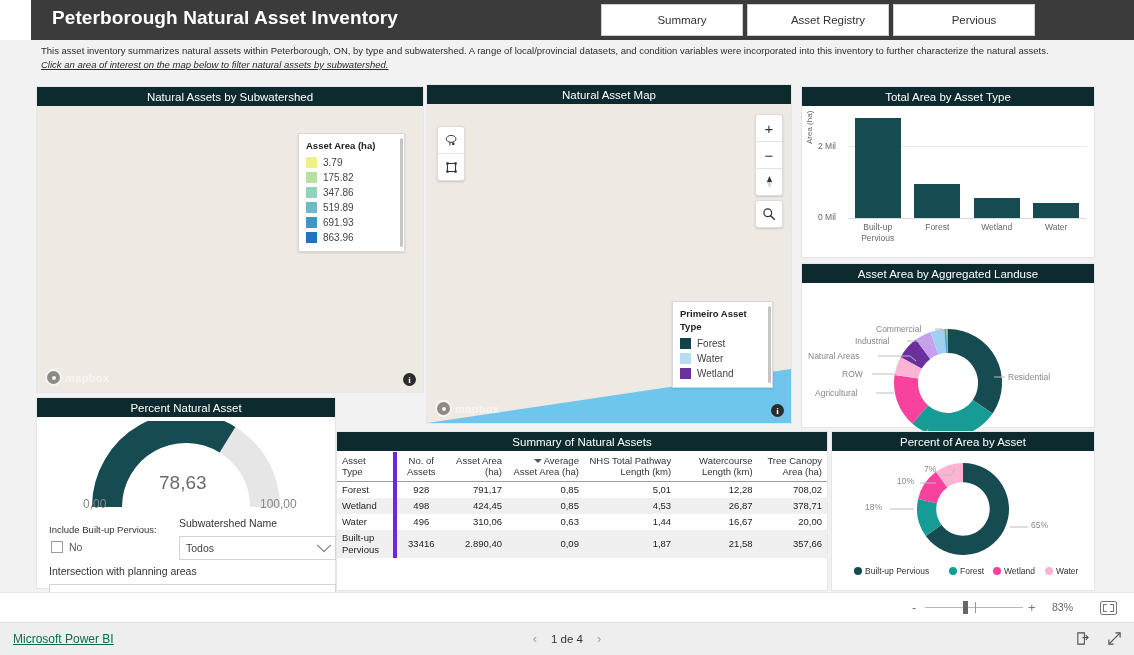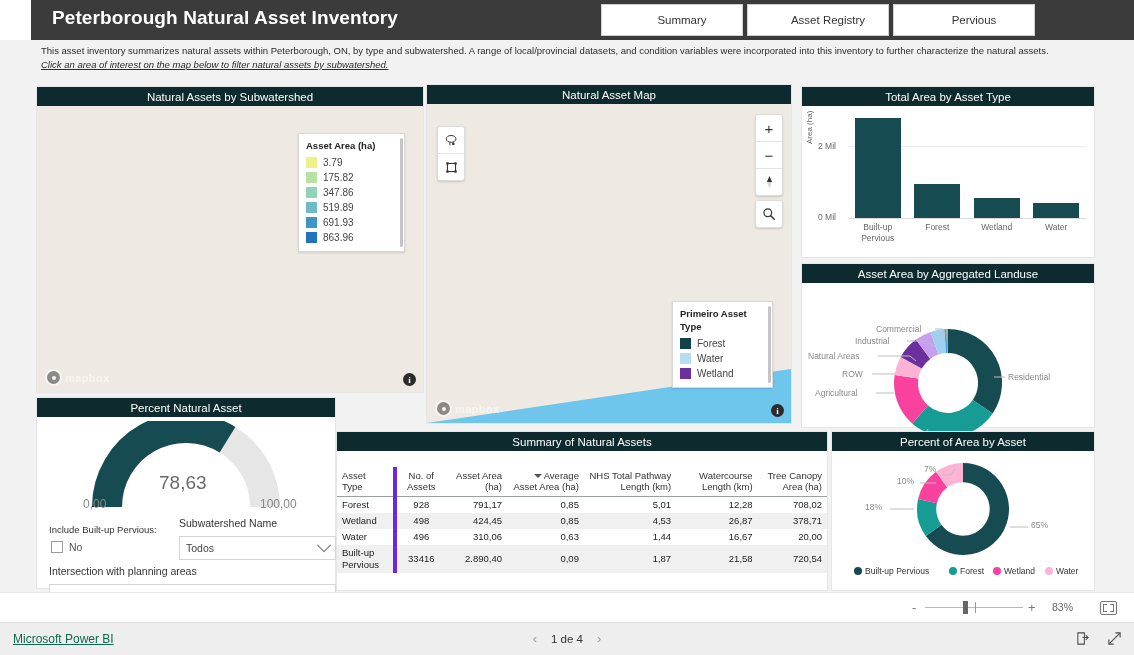--- a/index.html
+++ b/index.html
@@ -364,21 +364,21 @@
         <div class="dropdown" style="left:12px;top:167px;width:273px;">
           <span class="dd-text">Todos</span>
           <span class="dd-chev"></span>
         </div>
       </div>
     </div>
   </div>
 
   <div class="card" style="left:337px;top:432px;width:490px;height:158px;">
     <div class="card-hd">Summary of Natural Assets</div>
-    <div class="card-body" style="height:139px;padding:16px 0 0 0;">
+    <div class="card-body" style="height:139px;padding:1px 0 0 0;">
       <table class="tbl">
         <thead>
           <tr>
             <th class="lbl" style="width:50px;">Asset Type</th>
             <th class="num divider" style="width:44px;">No. of Assets</th>
             <th class="num" style="width:58px;">Asset Area (ha)</th>
             <th class="num" style="width:82px;"><span class="sort-caret"></span><span>Average Asset Area (ha)</span></th>
             <th class="num" style="width:104px;">NHS Total Pathway Length (km)</th>
             <th class="num" style="width:80px;">Watercourse Length (km)</th>
             <th class="num" style="width:72px;">Tree Canopy Area (ha)</th>
@@ -412,21 +412,21 @@
             <td class="num">16,67</td>
             <td class="num">20,00</td>
           </tr>
           <tr class="alt">
             <td class="lbl">Built-up Pervious</td>
             <td class="num divider">33416</td>
             <td class="num">2.890,40</td>
             <td class="num">0,09</td>
             <td class="num">1,87</td>
             <td class="num">21,58</td>
-            <td class="num">720,54</td>
+            <td class="num">357,66</td>
           </tr>
         </tbody>
       </table>
     </div>
   </div>
 
   <div class="card" style="left:832px;top:432px;width:262px;height:158px;">
     <div class="card-hd">Percent of Area by Asset</div>
     <div class="card-body" style="height:139px;">
       <div style="position:relative;width:100%;height:100%;">

